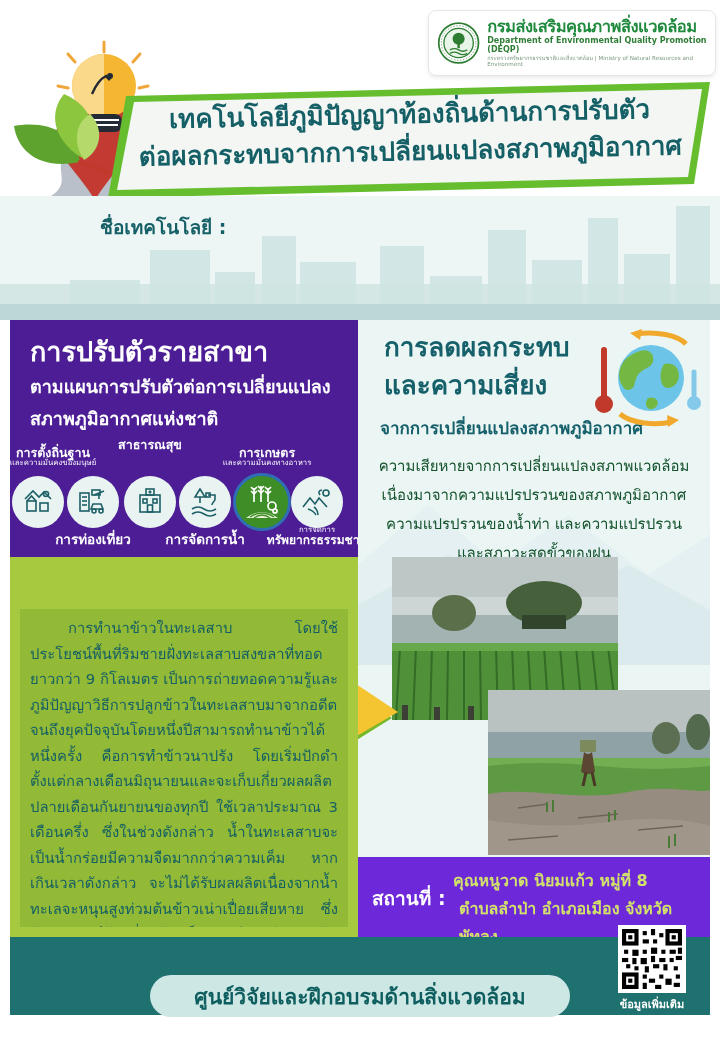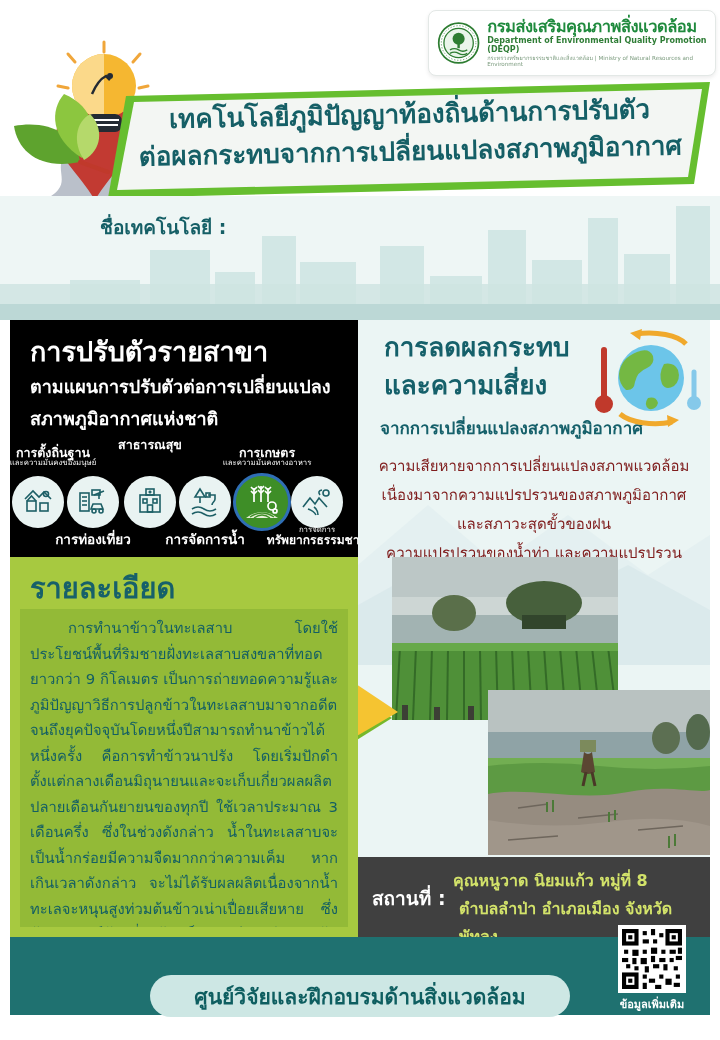--- a/index.html
+++ b/index.html
@@ -19,53 +19,53 @@
   .banner-wrap{left:104px;top:80px;width:612px;height:122px;}
   .banner-text{position:absolute;left:26px;top:16px;width:560px;text-align:center;
                transform:rotate(-1.2deg);color:#155f66;font-weight:bold;font-size:26px;line-height:37px;}
 
   
   .city-band{left:0;top:196px;width:720px;height:124px;}
   .tech-label{left:55px;top:212px;color:#155f66;font-weight:bold;font-size:19px;margin-left:45px;}
   .tech-title{left:0px;top:256px;width:640px;text-align:center;color:#297f80;font-weight:bold;font-size:28px;}
 
   
-  .adapt-panel{left:10px;top:320px;width:348px;height:269px;background:#000000;}
+  .adapt-panel{left:10px;top:320px;width:348px;height:269px;background:#4c1d95;}
   .adapt-title{left:20px;top:10px;color:#ffffff;font-weight:bold;font-size:27px;position:absolute;}
   .adapt-sub{position:absolute;left:20px;color:#ffffff;font-size:18px;font-weight:bold;}
   .sector-circle{position:absolute;top:156px;width:52px;height:52px;border-radius:50%;
                  background:#e9f3f2;display:flex;align-items:center;justify-content:center;}
   .sector-circle.hl{background:#3e8e27;border:3px solid #2f6eb5;margin:-3px;}
   .slabel{position:absolute;text-align:center;color:#ffffff;line-height:1.05;}
   .slabel .big{font-weight:bold;font-size:12.5px;}
   .slabel .small{font-size:7.8px;}
 
   
   .impact-panel{left:358px;top:320px;width:352px;height:537px;background:#ebf5f4;}
   .impact-title{position:absolute;color:#15606a;font-weight:bold;font-size:26px;line-height:1;}
   .impact-title3{position:absolute;color:#15606a;font-weight:bold;font-size:17px;}
-  .impact-body{position:absolute;left:6px;top:132px;width:340px;text-align:center;color:#7f1d1d;
+  .impact-body{position:absolute;left:6px;top:132px;width:340px;text-align:center;color:#14532d;
                font-size:15px;line-height:29px;}
 
   
   .details-panel{left:10px;top:557px;width:348px;height:380px;background:#a7c940;}
   .details-title{position:absolute;left:20px;top:8px;color:#17606a;font-weight:bold;font-size:29px;}
   .details-box{position:absolute;left:10px;top:52px;width:328px;height:318px;background:#93ba37;
                padding:6px 10px;box-sizing:border-box;overflow:hidden;}
   .details-text{color:#145f63;font-size:14.8px;line-height:25.5px;text-align:justify;text-indent:38px;}
 
   
   .photo1{left:392px;top:557px;width:226px;height:163px;}
   .photo2{left:488px;top:690px;width:222px;height:165px;}
 
   
   .arrow{left:340px;top:674px;width:62px;height:80px;}
 
   
-  .bottom-right{left:358px;top:857px;width:352px;height:158px;background:#404040;}
+  .bottom-right{left:358px;top:857px;width:352px;height:158px;background:#6d28d9;}
   .bottom-band{left:10px;top:937px;width:700px;height:78px;background:#1f7170;}
   .loc-label{position:absolute;left:14px;top:26px;color:#ffffff;font-weight:bold;font-size:19px;}
   .loc-lines{position:absolute;left:95px;top:10px;color:#d3e36a;font-weight:bold;font-size:16px;line-height:28px;}
   .pill{position:absolute;left:140px;top:38px;width:420px;height:42px;background:#cde7e4;border-radius:22px;
         display:flex;align-items:center;justify-content:center;color:#0e5e60;font-weight:bold;font-size:21px;cursor:pointer;}
   .qr-box{left:618px;top:925px;width:68px;height:68px;background:#ffffff;padding:4px;box-sizing:border-box;}
   .qr-caption{left:600px;top:995px;width:104px;text-align:center;color:#ffffff;font-weight:bold;font-size:11px;}
 </style>
 </head>
 <body>
@@ -272,22 +272,22 @@
       <path d="M47,28 q12,-5 16,4 q2,8 -6,12 q-10,4 -12,14 q-1,9 -9,8 q-7,-6 -7,-16 q2,-16 18,-22 Z" fill="#74b843"></path>
       <path d="M74,40 q10,-2 14,6 q3,10 -4,16 q-8,5 -12,-2 q-4,-10 2,-20 Z" fill="#74b843"></path>
       <path d="M58,74 q8,-2 10,5 q-2,7 -9,6 q-6,-4 -1,-11 Z" fill="#74b843"></path>
       <line x1="104" y1="48" x2="104" y2="72" stroke="#85c9ea" stroke-width="5" stroke-linecap="round"></line>
       <circle cx="104" cy="79" r="7" fill="#85c9ea"></circle>
     </svg>
 
     <div class="impact-body">
       <div>ความเสียหายจากการเปลี่ยนแปลงสภาพแวดล้อม</div>
       <div>เนื่องมาจากความแปรปรวนของสภาพภูมิอากาศ</div>
+      <div>ความแปรปรวนของน้ำท่า และความแปรปรวน</div>
       <div>และสภาวะสุดขั้วของฝน</div>
-      <div>ความแปรปรวนของน้ำท่า และความแปรปรวน</div>
     </div>
   </div>
 
   <svg class="abs photo1" width="226" height="163" viewBox="0 0 226 163" preserveAspectRatio="none">
     <rect width="226" height="68" fill="#bcc7c6"></rect>
     <rect y="40" width="226" height="18" fill="#cdd6d4"></rect>
     <rect y="58" width="226" height="32" fill="#a2b3b2"></rect>
     <ellipse cx="62" cy="56" rx="22" ry="18" fill="#5a6f4a"></ellipse>
     <ellipse cx="152" cy="46" rx="38" ry="22" fill="#47603c"></ellipse>
     <rect x="130" y="58" width="44" height="14" fill="#32452c"></rect>
@@ -346,21 +346,20 @@
     <path d="M96,62 q4,4 8,0 l3,20 q-7,4 -14,0 Z" fill="#5b4632"></path>
     <path d="M98,82 l-3,14 M104,82 l3,14" stroke="#4a3827" stroke-width="3"></path>
   </svg>
 
   <svg class="abs arrow" width="62" height="80" viewBox="0 0 62 80">
     <polygon points="4,14 52,44 4,74" fill="#76b82a"></polygon>
     <polygon points="10,6 58,38 10,66" fill="#f5c431"></polygon>
   </svg>
 
   <div class="abs details-panel">
-    <div class="details-title">รายละเอียด</div>
     <div class="details-box">
       <div class="details-text">การทำนาข้าวในทะเลสาบ โดยใช้ประโยชน์พื้นที่ริมชายฝั่งทะเลสาบสงขลาที่ทอดยาวกว่า 9 กิโลเมตร เป็นการถ่ายทอดความรู้และภูมิปัญญาวิธีการปลูกข้าวในทะเลสาบมาจากอดีตจนถึงยุคปัจจุบันโดยหนึ่งปีสามารถทำนาข้าวได้หนึ่งครั้ง คือการทำข้าวนาปรัง โดยเริ่มปักดำตั้งแต่กลางเดือนมิถุนายนและจะเก็บเกี่ยวผลผลิตปลายเดือนกันยายนของทุกปี ใช้เวลาประมาณ 3 เดือนครึ่ง ซึ่งในช่วงดังกล่าว น้ำในทะเลสาบจะเป็นน้ำกร่อยมีความจืดมากกว่าความเค็ม หากเกินเวลาดังกล่าว จะไม่ได้รับผลผลิตเนื่องจากน้ำทะเลจะหนุนสูงท่วมต้นข้าวเน่าเปื่อยเสียหาย ซึ่งต้องหาพันธุ์ข้าวที่ลำต้นแข็งแรง มีรากลึก และต้นข้าวเมื่อเจริญเติบโตแล้ว ต้องมีความสูงสามารถต้านกับสภาพแรงลมและคลื่นขนาดเล็กที่ซัดเข้าหาฝั่งได้</div>
     </div>
   </div>
 
   <div class="abs bottom-right">
     <div class="loc-label">สถานที่ :</div>
     <div class="loc-lines">
       <div>คุณหนูวาด นิยมแก้ว หมู่ที่ 8</div>
       <div style="padding-left:6px;">ตำบลลำป่า อำเภอเมือง จังหวัดพัทลุง</div>

